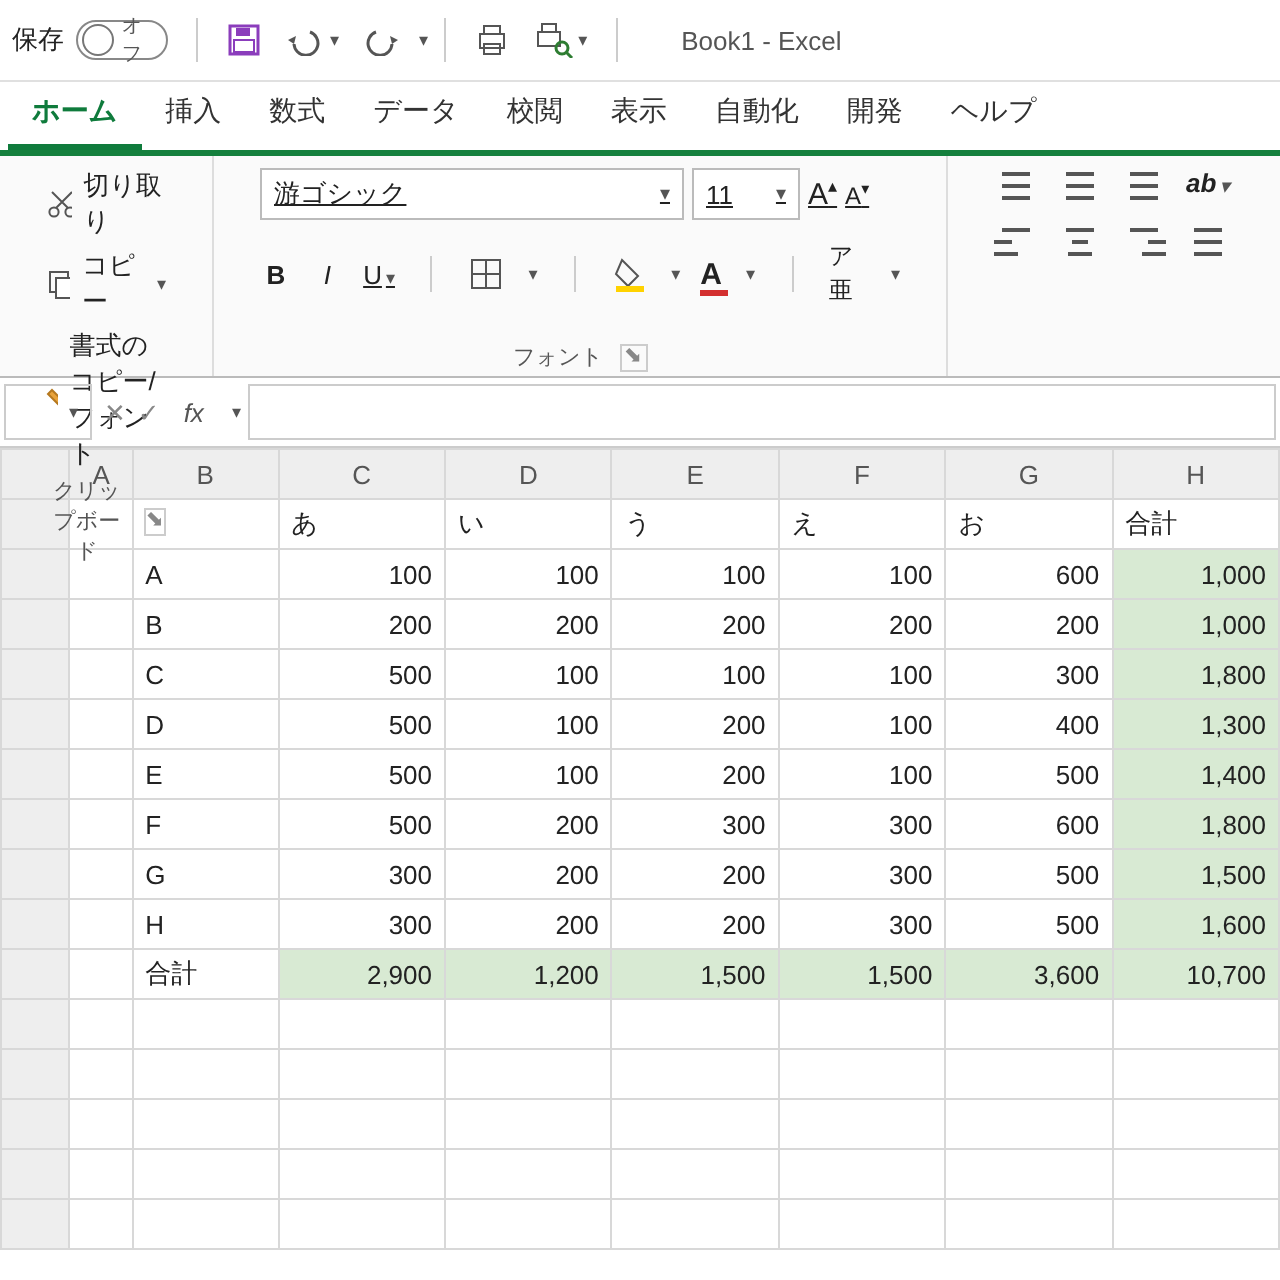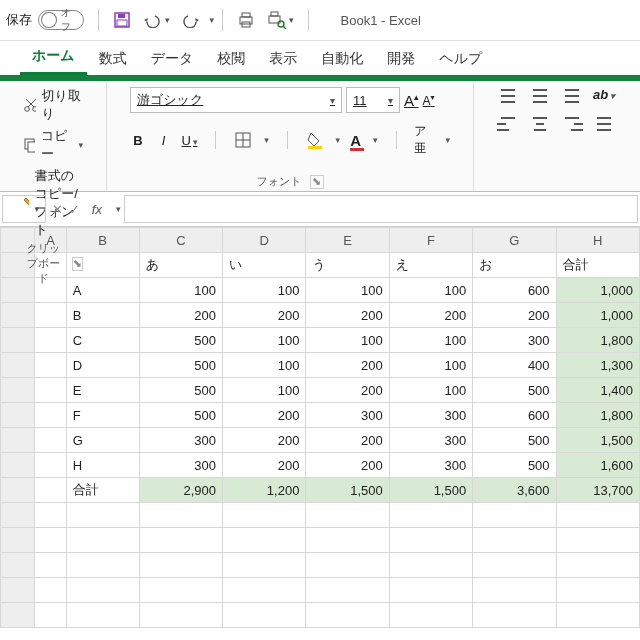--- a/index.html
+++ b/index.html
@@ -3,21 +3,21 @@
 <meta charset="utf-8">
 <style>
   html,body{margin:0;padding:0;font-family:"Yu Gothic","Meiryo",sans-serif;font-size:13px;color:#222;background:#fff;width:640px;height:640px;overflow:hidden;}
   .titlebar{height:40px;display:flex;align-items:center;padding:0 6px;border-bottom:1px solid #e0e0e0;}
   .tb-btn{padding:4px 6px;display:flex;align-items:center;justify-content:center;border-radius:2px;}
   .toggle{width:46px;height:20px;border:1px solid #888;border-radius:10px;display:flex;align-items:center;padding:0 2px;box-sizing:border-box;margin-right:6px;}
   .toggle-knob{width:14px;height:14px;border:1px solid #777;border-radius:50%;background:#fff;}
   .toggle-lbl{font-size:10px;margin-left:4px;color:#555;}
   .sep{width:1px;height:22px;background:#ccc;margin:0 8px;}
   .title{margin-left:24px;color:#555;}
-  .tabs{height:34px;display:flex;align-items:flex-end;padding:0 20px;border-bottom:6px solid #15803d;gap:0;}
+  .tabs{height:34px;display:flex;align-items:flex-start;padding:0 4px;border-bottom:3px solid #15803d;gap:0;}
   .tab{padding:6px 12px 7px;font-size:14px;color:#333;}
   .tab.active{color:#0F7B3C;border-bottom:3px solid #0F7B3C;font-weight:600;}
   .ribbon{height:110px;display:flex;border-bottom:1px solid #bbb;background:#fafafa;}
   .group{border-right:1px solid #ddd;padding:6px 23px 2px;display:flex;flex-direction:column;justify-content:space-between;}
   .group-lbl{text-align:center;font-size:11px;color:#555;padding-top:2px;display:flex;justify-content:center;align-items:center;gap:8px;}
   .clip-items{display:flex;flex-direction:column;gap:4px;}
   .clip-row{display:flex;align-items:center;gap:6px;font-size:13px;}
   .font-top{display:flex;align-items:center;gap:4px;text-decoration:underline;}
   .combo{height:24px;border:1px solid #bbb;background:#fff;display:flex;align-items:center;padding:0 6px;font-size:13px;}
   .combo .dd{margin-left:auto;font-size:10px;color:#555;}
@@ -91,20 +91,21 @@
         <path d="M16 15 l3 3" stroke="#2E7D32" stroke-width="1.5"></path>
       </svg>
     <span class="chev">▾</span>
   </div>
   <div class="sep"></div>
   <span class="title">Book1 - Excel</span>
 </div>
 
 <div class="tabs">
   <div class="tab active">ホーム</div>
+  <div class="tab">挿入</div>
   <div class="tab">数式</div>
   <div class="tab">データ</div>
   <div class="tab">校閲</div>
   <div class="tab">表示</div>
   <div class="tab">自動化</div>
   <div class="tab">開発</div>
   <div class="tab">ヘルプ</div>
 </div>
 
 <div class="ribbon">
@@ -376,21 +377,21 @@
       </tr>
       <tr>
         <td class="rowhdr"></td>
         <td class="txt"></td>
         <td class="txt">合計</td>
         <td class="num hl">2,900</td>
         <td class="num hl">1,200</td>
         <td class="num hl">1,500</td>
         <td class="num hl">1,500</td>
         <td class="num hl">3,600</td>
-        <td class="num hl">13,700</td>
+        <td class="num hl">10,700</td>
       </tr>
       <tr>
         <td class="rowhdr"></td>
         <td></td>
         <td></td>
         <td></td>
         <td></td>
         <td></td>
         <td></td>
         <td></td>

